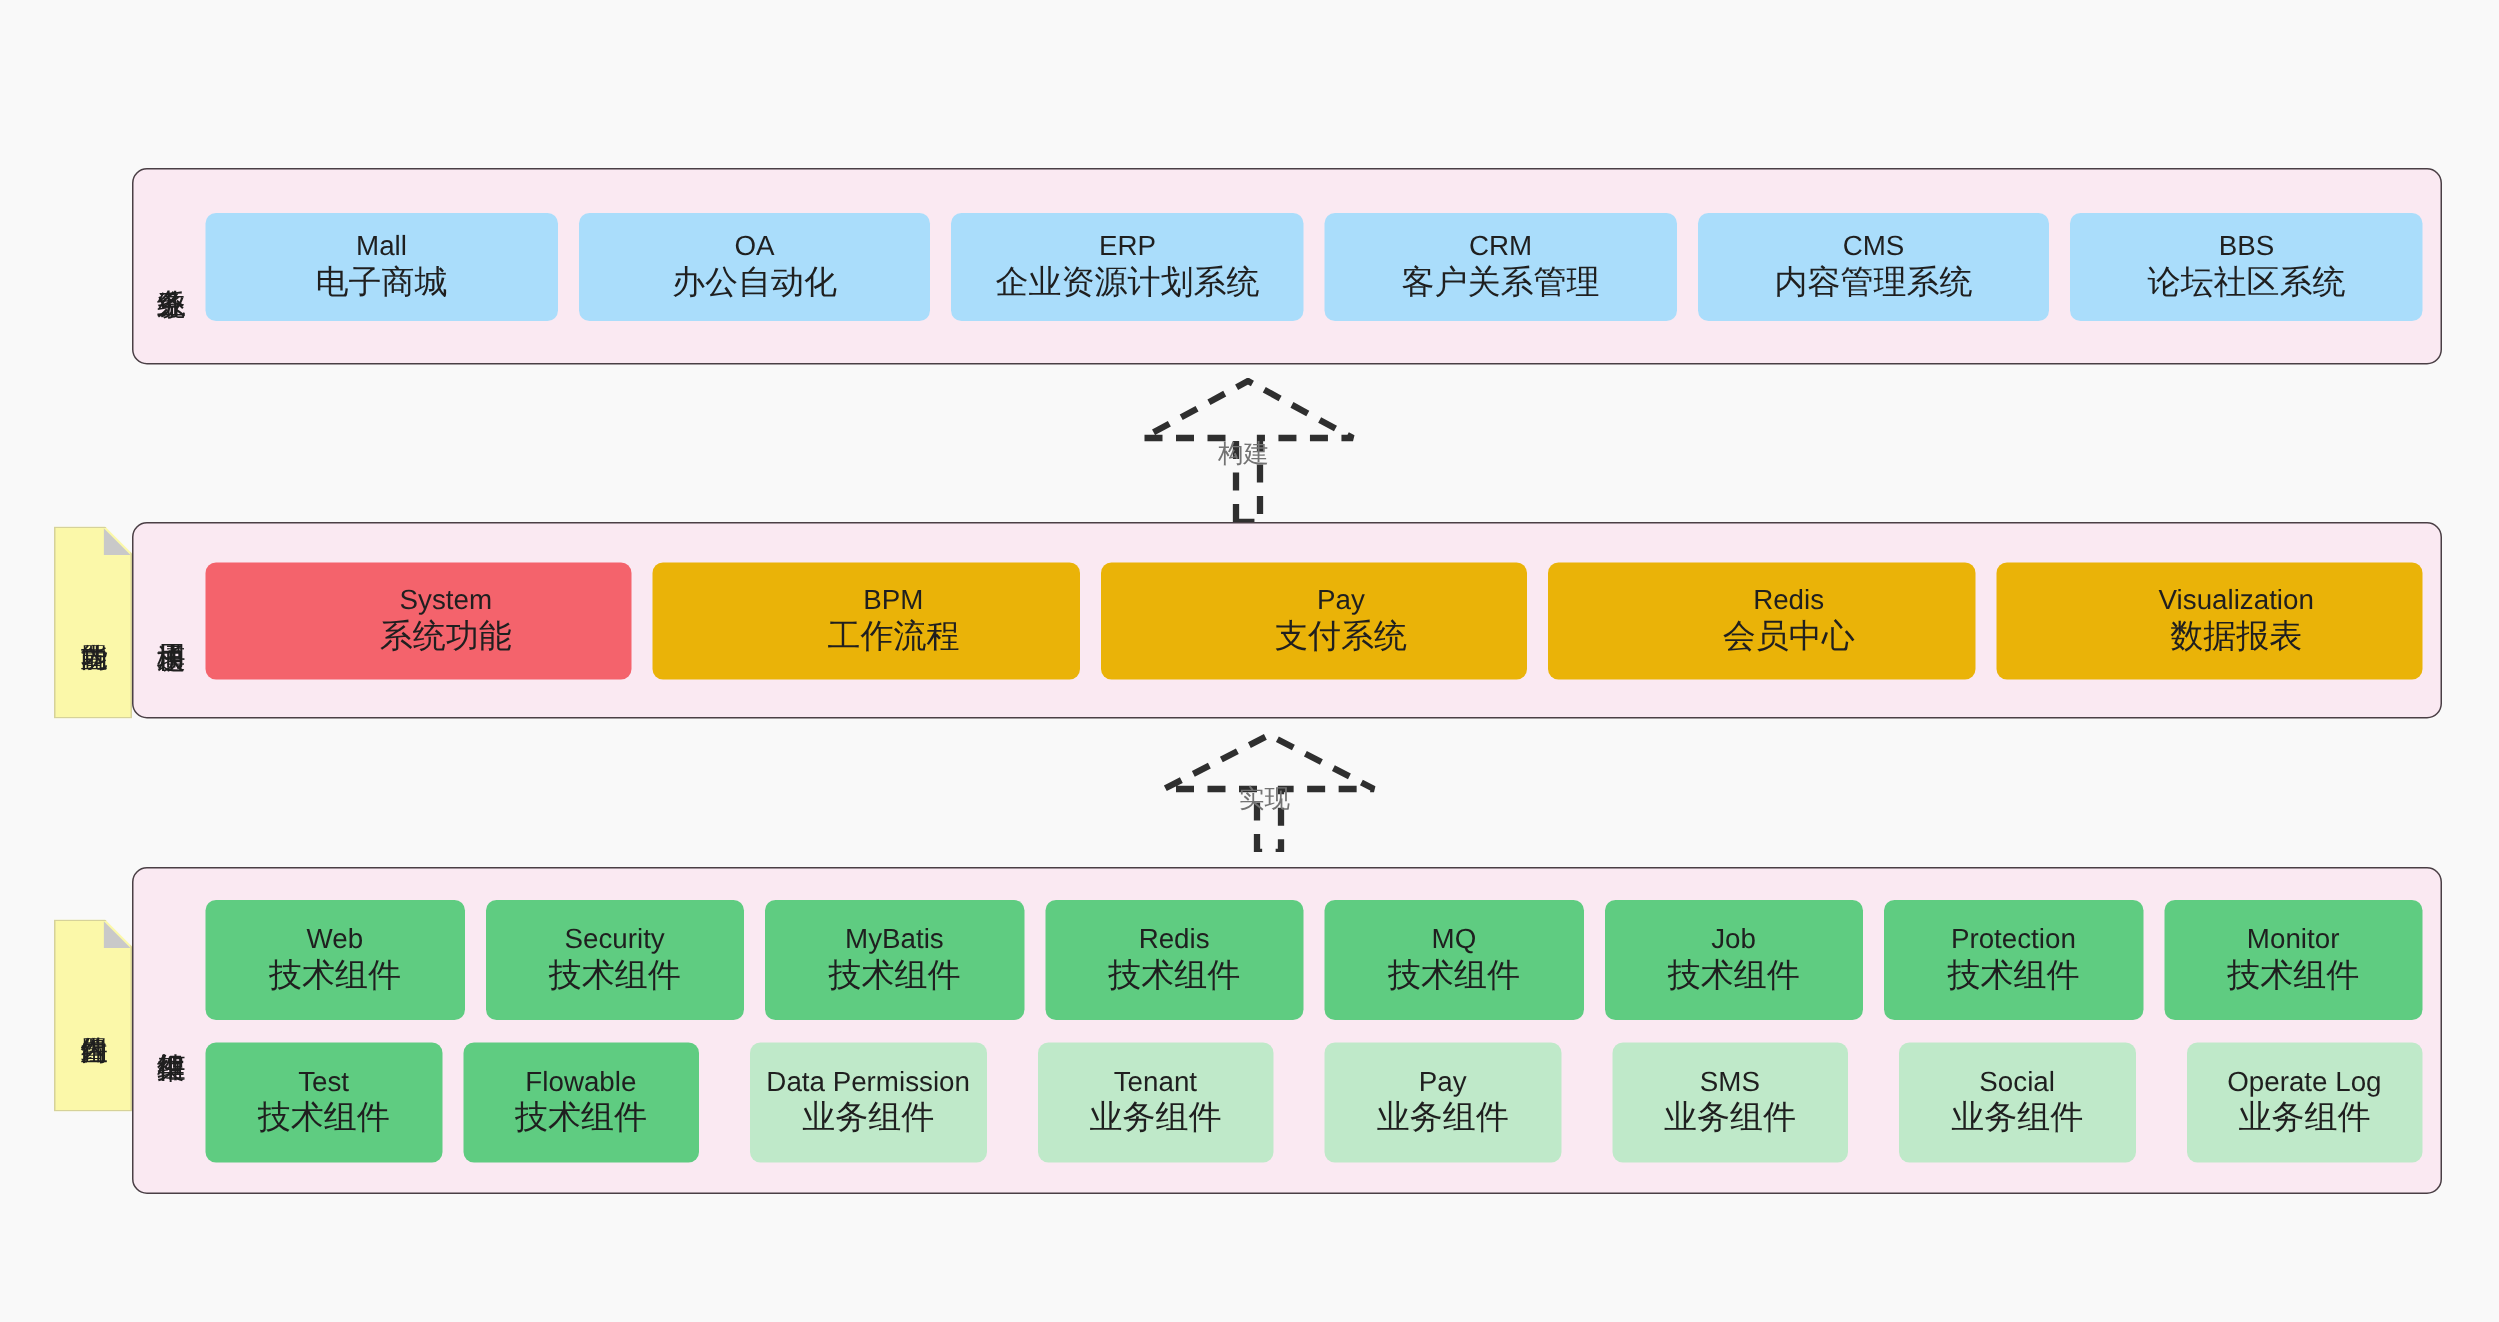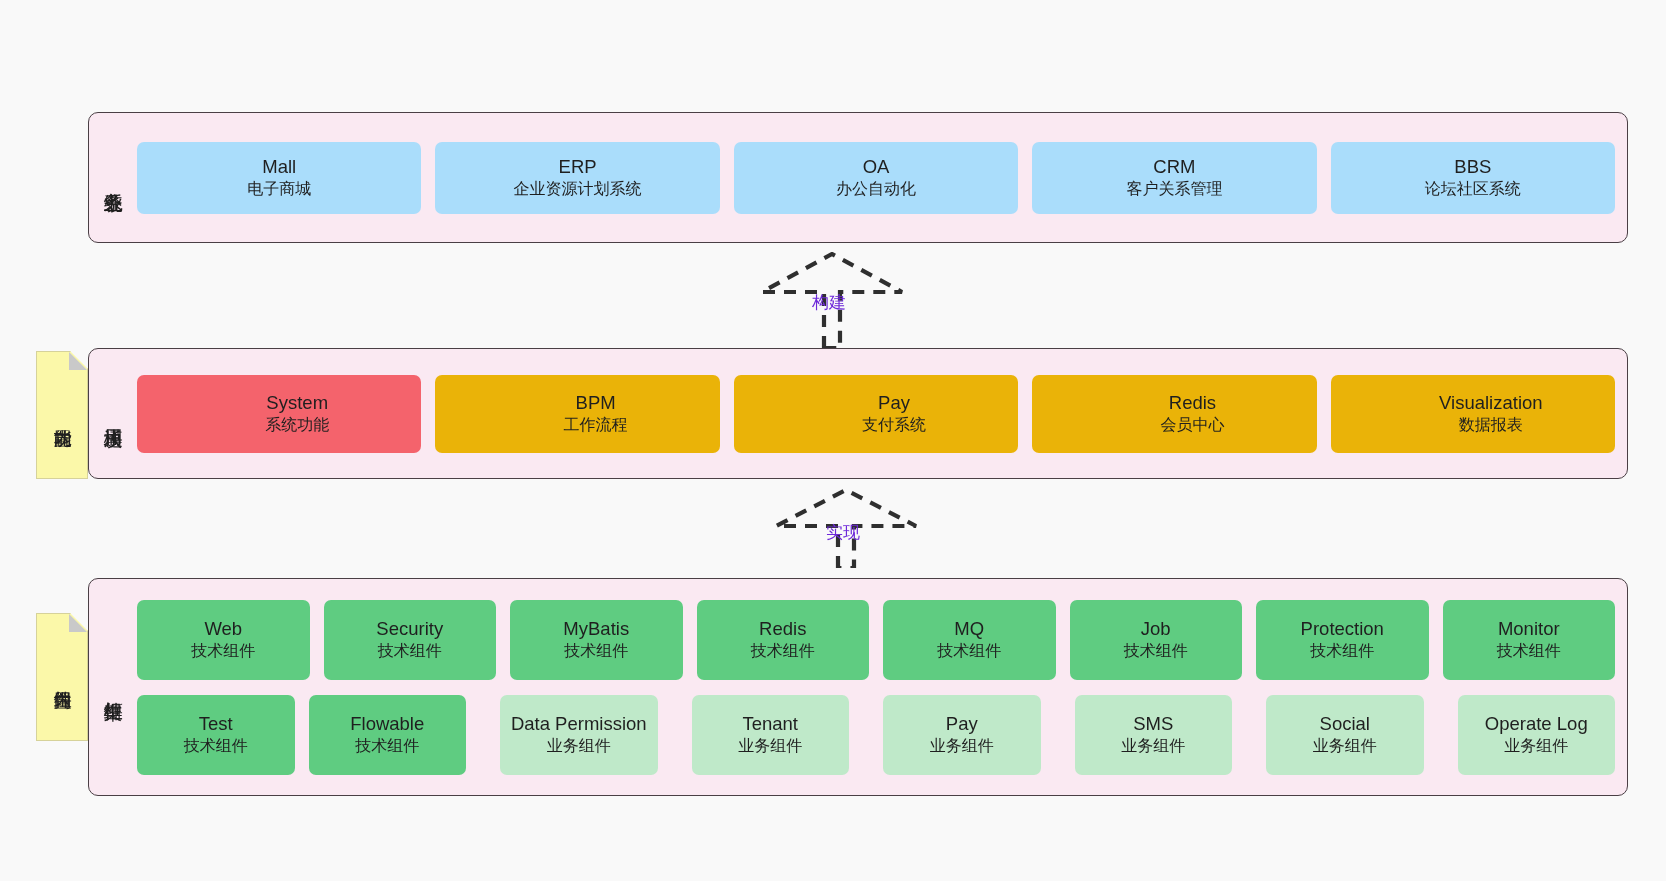--- a/index.html
+++ b/index.html
@@ -63,21 +63,21 @@
     display: flex;
     flex-direction: column;
     align-items: center;
     justify-content: center;
     text-align: center;
     color: #1f1f1f;
     line-height: 1.22;
     user-select: none;
   }
   .cell .t1 { font-size: 18.5px; }
-  .cell .t2 { font-size: 16px; }
+  .cell .t2 { font-size: 22px; }
 
   
   .c-blue       { background: #aaddfb; }
   .c-red        { background: #f4636c; }
   .c-pink       { background: #eab308; }
   .c-green      { background: #5fcc81; }
   .c-lightgreen { background: #bfe9c9; margin-left: 20px; }
 
   
   #layer-business  { left: 88px;  top: 112px; width: 1540px; height: 131px; }
@@ -120,21 +120,21 @@
   #note-framework { left: 36px; top: 613px; height: 128px; }
 
   
   .connector {
     position: absolute;
     pointer-events: none;
   }
   .connector-label {
     position: absolute;
     font-size: 17px;
-    color: #6d28d9;
+    color: #737373;
     background: transparent;
     user-select: none;
     white-space: nowrap;
   }
   #conn-build      { left: 752px; top: 252px; width: 160px; height: 96px; }
   #conn-build-label  { left: 812px; top: 291px; }
   #conn-impl       { left: 766px; top: 488px; width: 160px; height: 80px; }
   #conn-impl-label   { left: 826px; top: 521px; }
 </style>
 </head>
@@ -144,30 +144,34 @@
 
   <div class="layer" id="layer-business">
     <div class="layer-title">业务系统</div>
     <div class="layer-body">
       <div class="row">
         <div class="cell c-blue">
           <div class="t1">Mall</div>
           <div class="t2">电子商城</div>
         </div>
         <div class="cell c-blue">
+          <div class="t1">OA</div>
+          <div class="t2">办公自动化</div>
+        </div>
+        <div class="cell c-blue">
           <div class="t1">ERP</div>
           <div class="t2">企业资源计划系统</div>
         </div>
         <div class="cell c-blue">
-          <div class="t1">OA</div>
-          <div class="t2">办公自动化</div>
-        </div>
-        <div class="cell c-blue">
           <div class="t1">CRM</div>
           <div class="t2">客户关系管理</div>
+        </div>
+        <div class="cell c-blue">
+          <div class="t1">CMS</div>
+          <div class="t2">内容管理系统</div>
         </div>
         <div class="cell c-blue">
           <div class="t1">BBS</div>
           <div class="t2">论坛社区系统</div>
         </div>
       </div>
     </div>
   </div>
 
   <svg class="connector" id="conn-build" viewBox="0 0 160 96">

